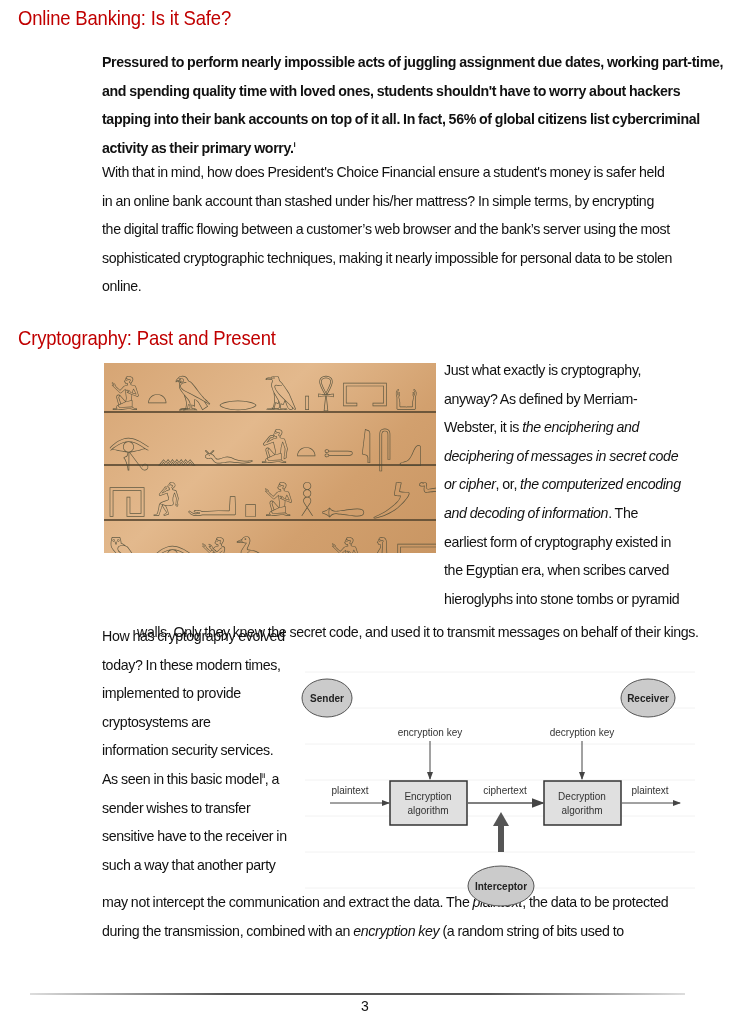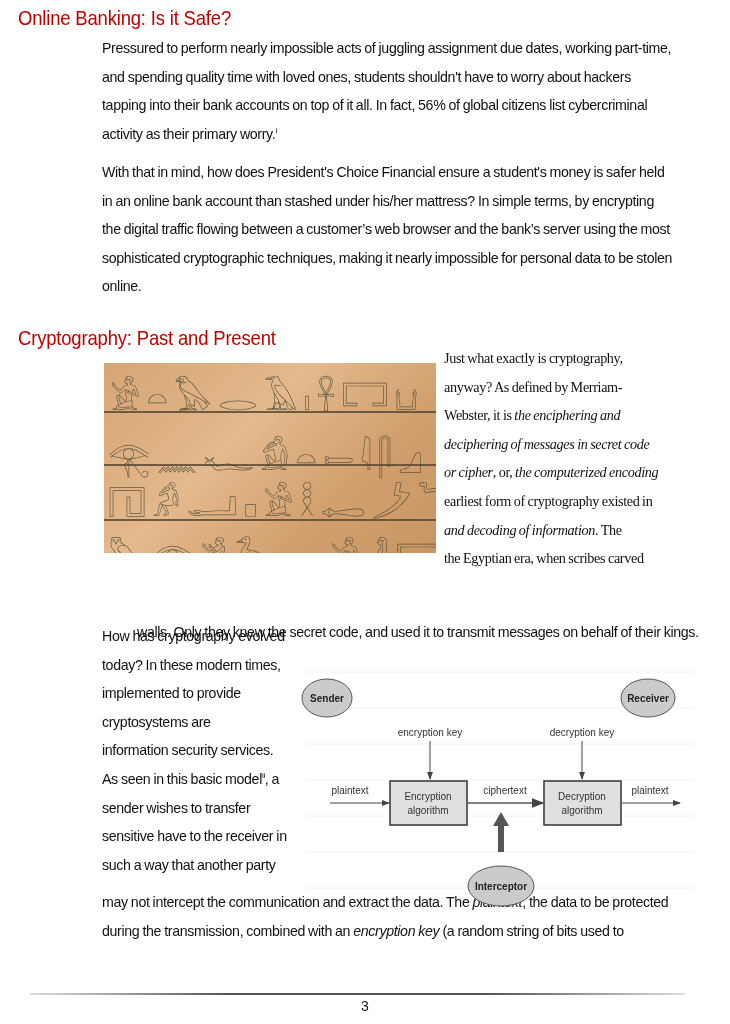--- a/index.html
+++ b/index.html
@@ -19,21 +19,21 @@
   .page-rule { position: absolute; left: 30px; top: 993px; width: 655px; height: 2px;
                background: linear-gradient(90deg,#ddd,#555 30%,#555 70%,#ddd); }
   .page-number { position: absolute; left: 0; width: 730px; top: 998px; text-align: center; font-size: 14px; }
   svg text { font-family: "Liberation Sans", sans-serif; }
 </style>
 </head>
 <body>
 
 <div class="h1" style="top:6px;">Online Banking: Is it Safe?</div>
 
-<div class="para" style="top:34px;">
+<div class="para" style="top:48px;font-weight:bold;">
   <span class="line">Pressured to perform nearly impossible acts of juggling assignment due dates, working part-time,</span>
   <span class="line">and spending quality time with loved ones, students shouldn't have to worry about hackers</span>
   <span class="line">tapping into their bank accounts on top of it all. In fact, 56% of global citizens list cybercriminal</span>
   <span class="line"><span>activity as their primary worry.</span><sup>i</sup></span>
 </div>
 
 <div class="para" style="top:158px;">
   <span class="line">With that in mind, how does President's Choice Financial ensure a student's money is safer held</span>
   <span class="line">in an online bank account than stashed under his/her mattress? In simple terms, by encrypting</span>
   <span class="line">the digital traffic flowing between a customer’s web browser and the bank’s server using the most</span>
@@ -42,35 +42,36 @@
 </div>
 
 <div class="h1" style="top:326px;">Cryptography: Past and Present</div>
 
 <div class="hiero" title="Egyptian hieroglyphs carved in stone">
   <div class="band" style="top:48px;"></div>
   <div class="band" style="top:101px;"></div>
   <div class="band" style="top:156px;"></div>
   <div class="band" style="top:211px;"></div>
   <div class="glyph" style="left:6px;top:2px;font-size:34px;letter-spacing:6px;">𓀀𓏏𓅃𓂋𓄿𓏤𓋹𓉐𓂓</div>
-  <div class="glyph" style="left:4px;top:62px;font-size:34px;letter-spacing:6px;">𓂀𓈖𓆑𓀁𓏏𓍿𓇋𓋴𓈎</div>
+  <div class="glyph" style="left:4px;top:55px;font-size:34px;letter-spacing:6px;">𓂀𓈖𓆑𓀁𓏏𓍿𓇋𓋴𓈎</div>
   <div class="glyph" style="left:4px;top:108px;font-size:34px;letter-spacing:6px;">𓉔𓀔𓂝𓊪𓀀𓎛𓉻𓌳𓆓</div>
   <div class="glyph" style="left:4px;top:163px;font-size:34px;letter-spacing:6px;">𓅓𓂀𓀃𓅭𓈖𓀀𓁐𓉐𓊃</div>
   <div class="glyph" style="left:4px;top:216px;font-size:34px;letter-spacing:6px;">𓉐𓂀𓁐𓅐𓄿𓎡𓂻𓏊𓈙</div>
 </div>
 
-<div class="para" style="top:344px;left:444px;width:260px;font-family:Liberation Serif, serif;">
+<div class="para" style="top:356px;left:444px;width:260px;">
   <span class="line">Just what exactly is cryptography,</span>
   <span class="line">anyway? As defined by Merriam-</span>
   <span class="line"><span>Webster, it is </span><i>the enciphering and</i></span>
   <span class="line"><i>deciphering of messages in secret code</i></span>
   <span class="line"><i>or cipher</i><span>, or, </span><i>the computerized encoding</i></span>
+  <span class="line"><i>and decoding of information</i><span>.  The</span></span>
   <span class="line">earliest form of cryptography existed in</span>
-  <span class="line"><i>and decoding of information</i><span>.  The</span></span>
   <span class="line">the Egyptian era, when scribes carved</span>
+  <span class="line">hieroglyphs into stone tombs or pyramid</span>
 </div>
 <div class="para" style="top:618px;margin-left:35px;">
   <span class="line">walls. Only they knew the secret code, and used it to transmit messages on behalf of their kings.</span>
 </div>
 
 <div class="para" style="top:622px;width:200px;">
   <span class="line">How has cryptography evolved</span>
   <span class="line">today? In these modern times,</span>
   <span class="line">implemented to provide</span>
   <span class="line">cryptosystems are</span>

